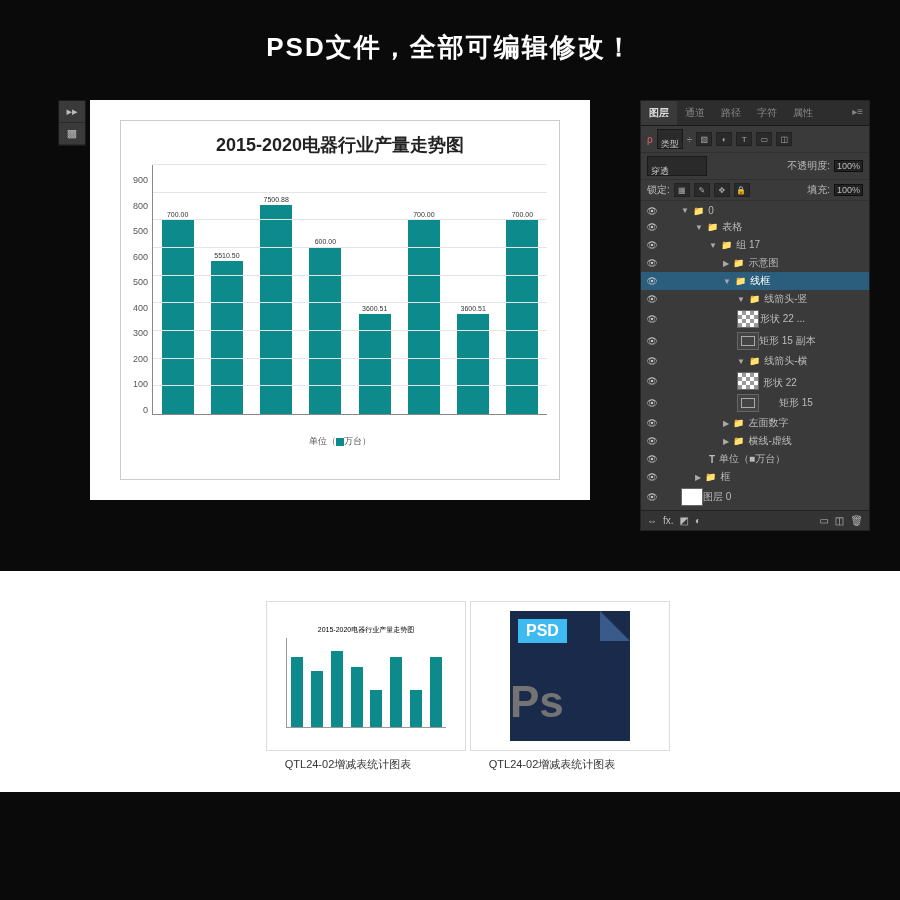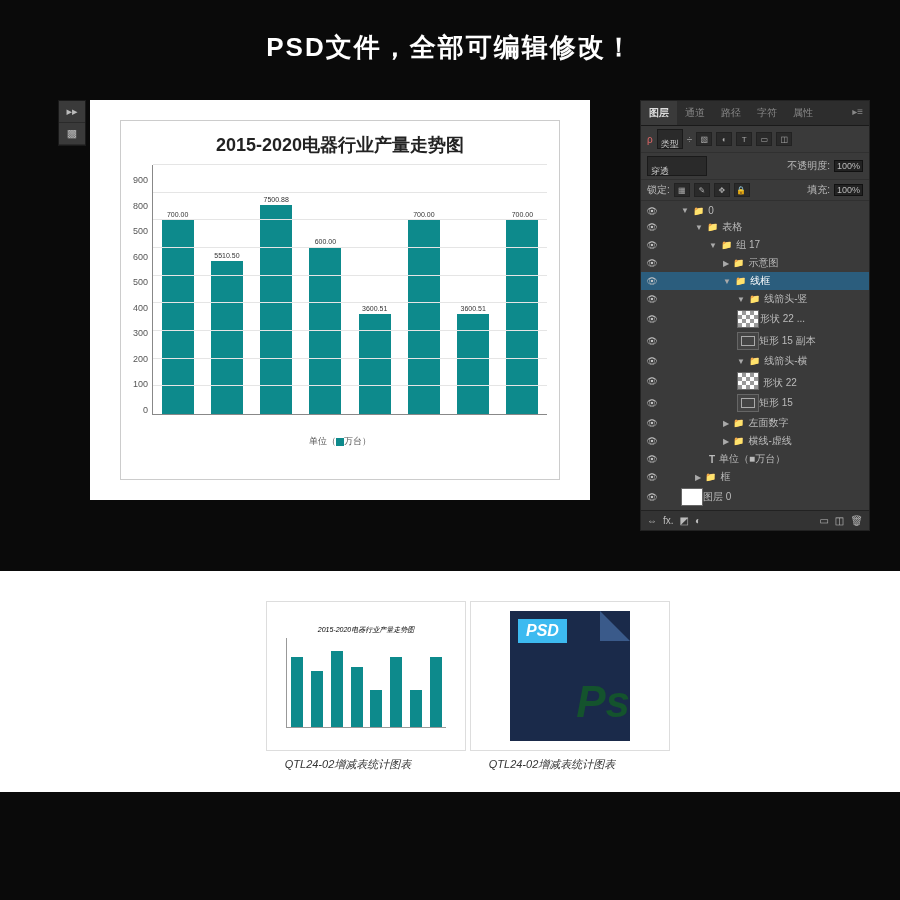--- a/index.html
+++ b/index.html
@@ -42,31 +42,31 @@
 .caret { font-size: 8px; color: #aaa; }
 .folder { color: #aaa; font-size: 9px; }
 .thumb { width: 22px; height: 18px; background: #fff; border: 1px solid #666; display: inline-block; }
 .thumb.checker { background: repeating-conic-gradient(#999 0 25%, #fff 0 50%) 0 0/8px 8px; }
 .thumb.shape { background: #444; position: relative; }
 .thumb.shape::after { content:""; position:absolute; inset:3px; border:1px solid #aaa; }
 .panel-footer { display: flex; gap: 6px; padding: 4px 6px; border-top: 1px solid #222; background: #333; }
 .panel-footer .spacer { flex: 1; }
 
 .thumbs-row { display: flex; gap: 40px; justify-content: center; padding: 30px 0 20px; background: #fff; margin-top: 40px; }
-.thumb-card { width: 164px; font-style: italic; }
+.thumb-card { width: 164px; }
 .thumb-box { width: 200px; height: 150px; border: 1px solid #ddd; display: flex; align-items: center; justify-content: center; background: #fff; }
 .mini-chart { width: 160px; }
 .mini-title { font-size: 7px; text-align: center; margin-bottom: 3px; }
 .mini-bars { display: flex; align-items: flex-end; justify-content: space-around; height: 90px; border-left: 1px solid #999; border-bottom: 1px solid #999; }
 .mini-bar { width: 12px; background: #0d8a8c; }
 .psd-icon { width: 120px; height: 130px; position: relative; }
 .psd-page { position: absolute; inset: 0; background: #1a2a4a; }
 .psd-fold { position: absolute; top: 0; right: 0; width: 30px; height: 30px; background: #3a5a8a; clip-path: polygon(0 0, 100% 100%, 0 100%); }
 .psd-badge { position: absolute; top: 8px; left: 8px; background: #3dbaf0; color: #fff; font-weight: bold; font-size: 16px; padding: 3px 8px; }
-.psd-ps { position: absolute; bottom: 14px; left: 0; right: 0; text-align: right; color: #14532d; font-size: 44px; font-weight: bold; font-family: Arial; }
+.psd-ps { position: absolute; bottom: 14px; left: 0; right: 0; text-align: left; color: #737373; font-size: 44px; font-weight: bold; font-family: Arial; }
 .thumb-caption { text-align: center; font-size: 11px; margin-top: 6px; color: #333; }
 </style>
 </head>
 <body>
 
 <div class="banner">
   <span class="banner-text">PSD文件，全部可编辑修改！</span>
 </div>
 
 <div class="workspace">
@@ -249,21 +249,21 @@
         </div>
         <div class="tree-item">
           <span class="eye">👁</span>
           <span class="indent-5" style="display: flex; align-items: flex-end; gap: 4px;">
             <span class="thumb checker"></span>
             <span>形状 22</span>
           </span>
         </div>
         <div class="tree-item">
           <span class="eye">👁</span>
-          <span class="indent-5" style="display: flex; align-items: center; gap: 0;">
+          <span class="indent-5" style="display: flex; align-items: center; gap: 20px;">
             <span class="thumb shape"></span>
             <span>矩形 15</span>
           </span>
         </div>
         <div class="tree-item">
           <span class="eye">👁</span>
           <span class="indent-4" style="display: flex; align-items: center; gap: 4px;">
             <span class="caret">▶</span>
             <span class="folder">📁</span>
             <span>左面数字</span>

